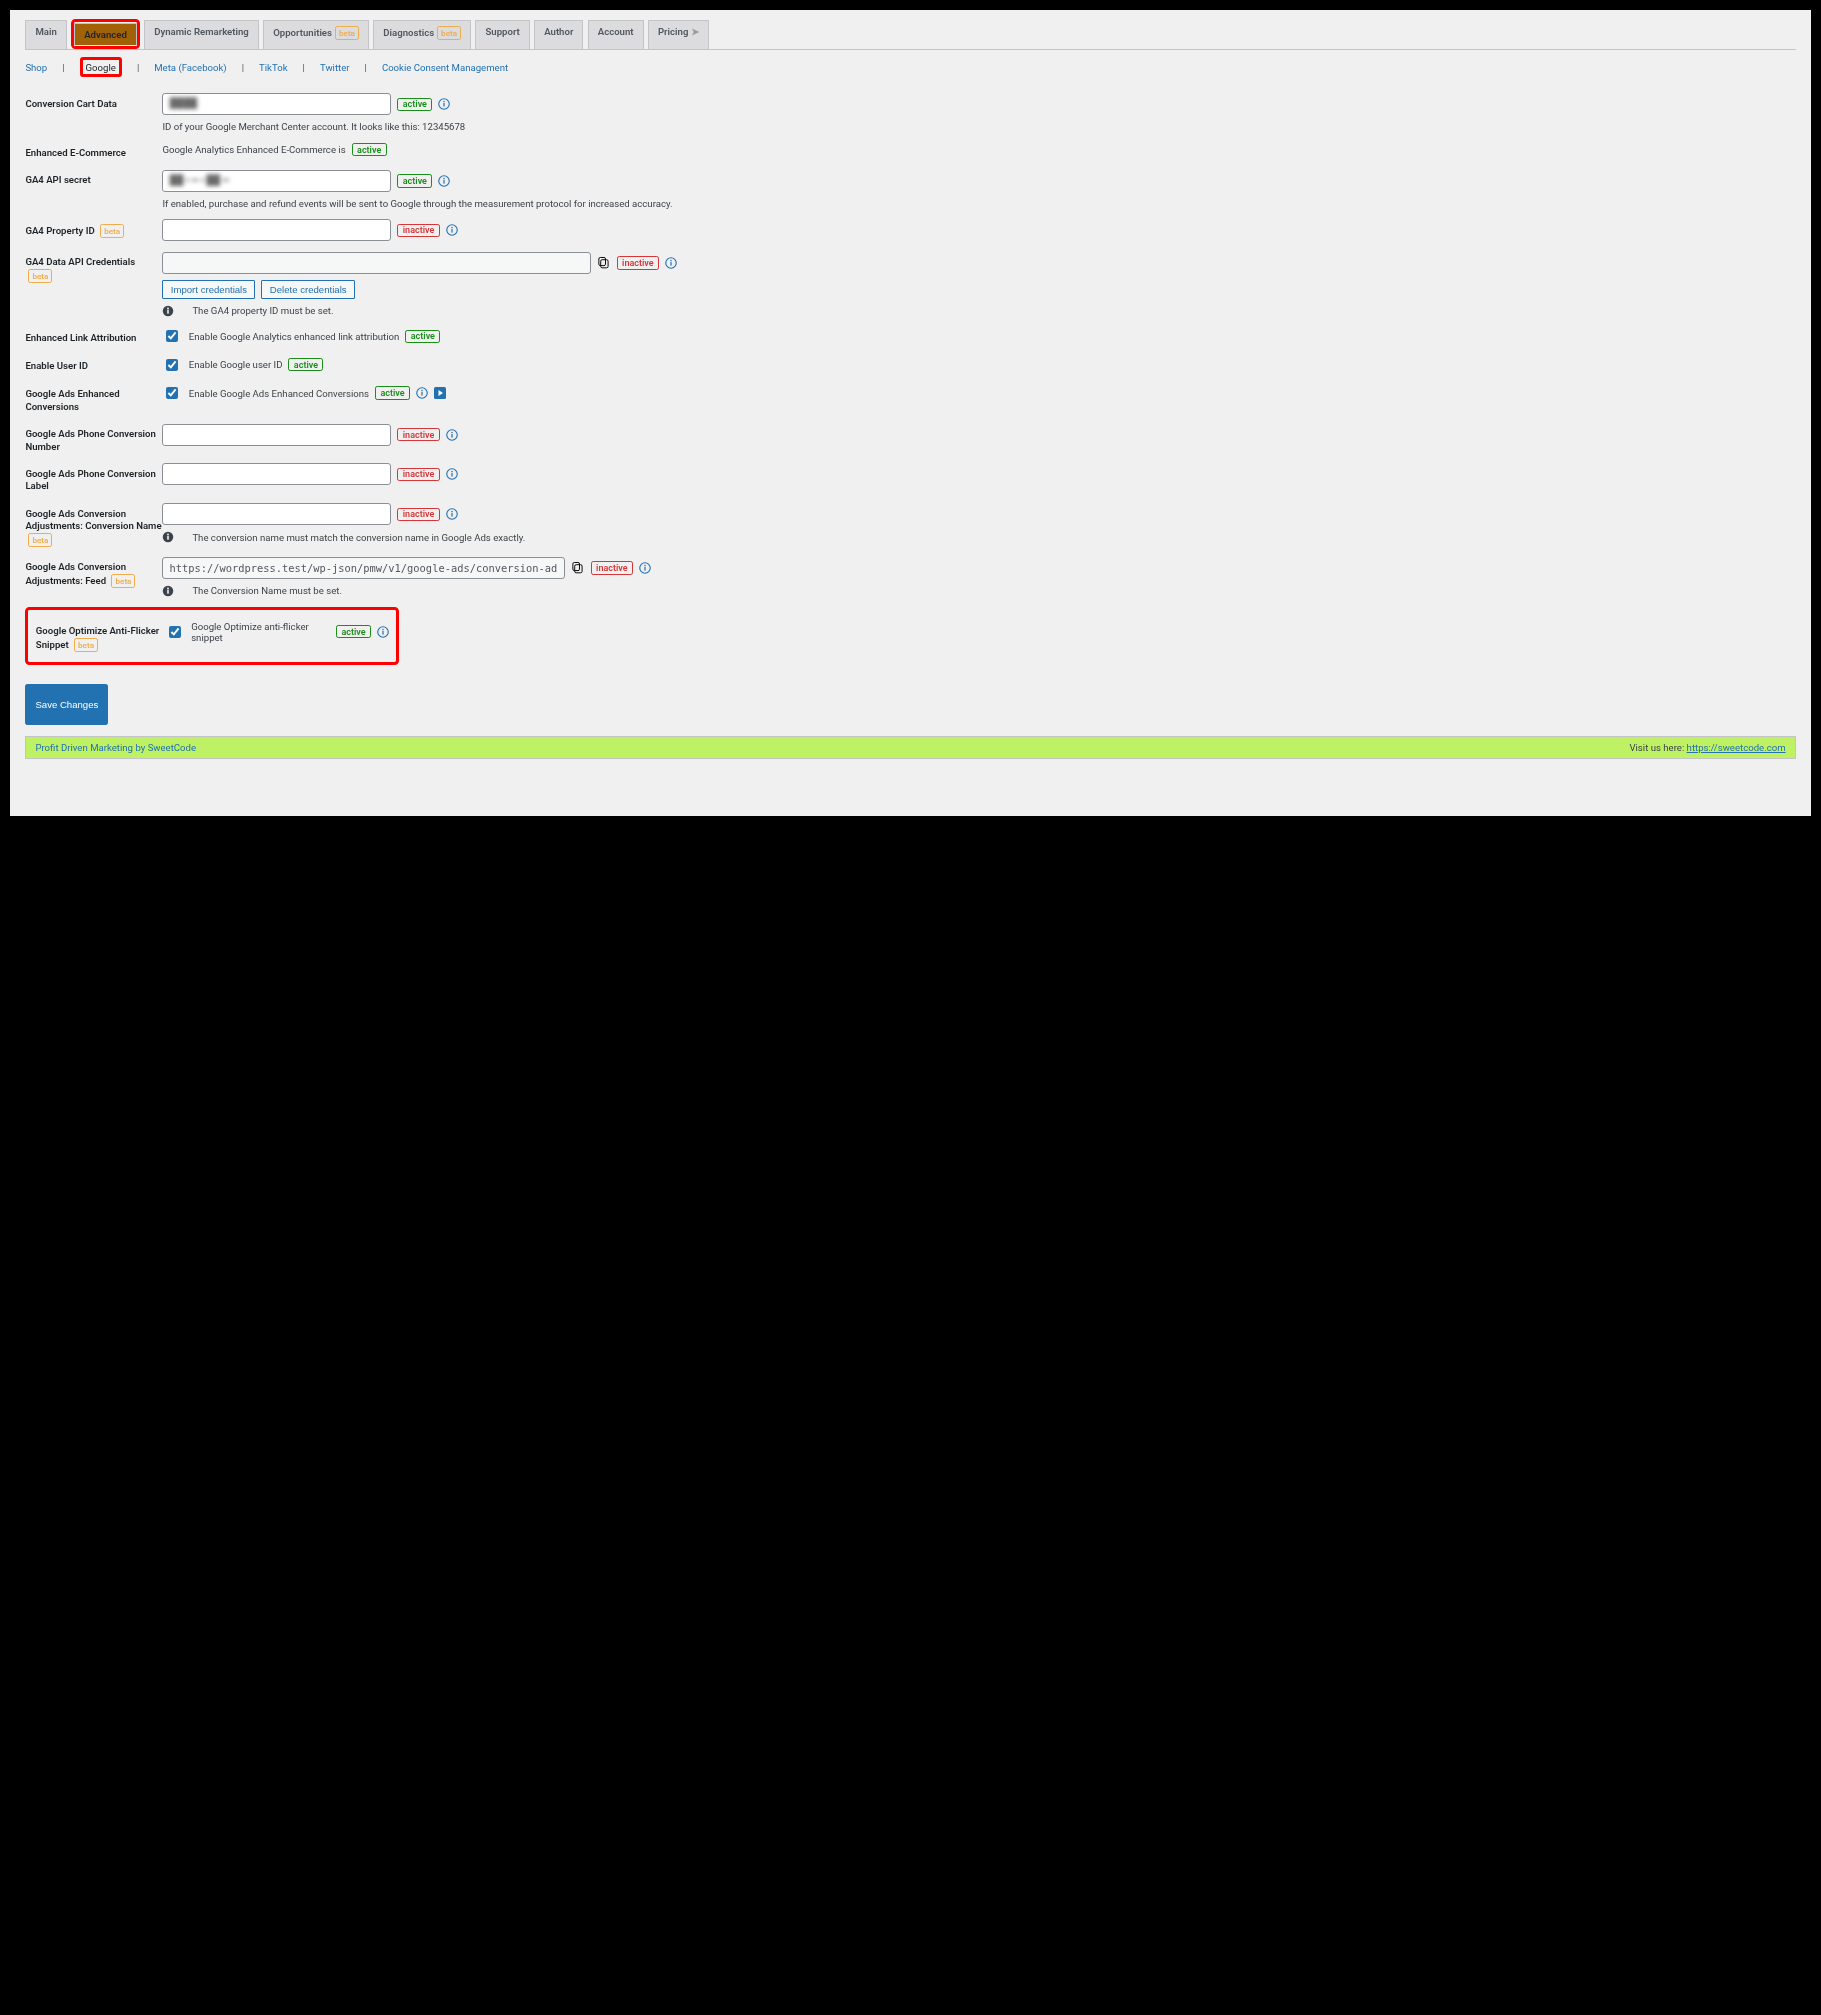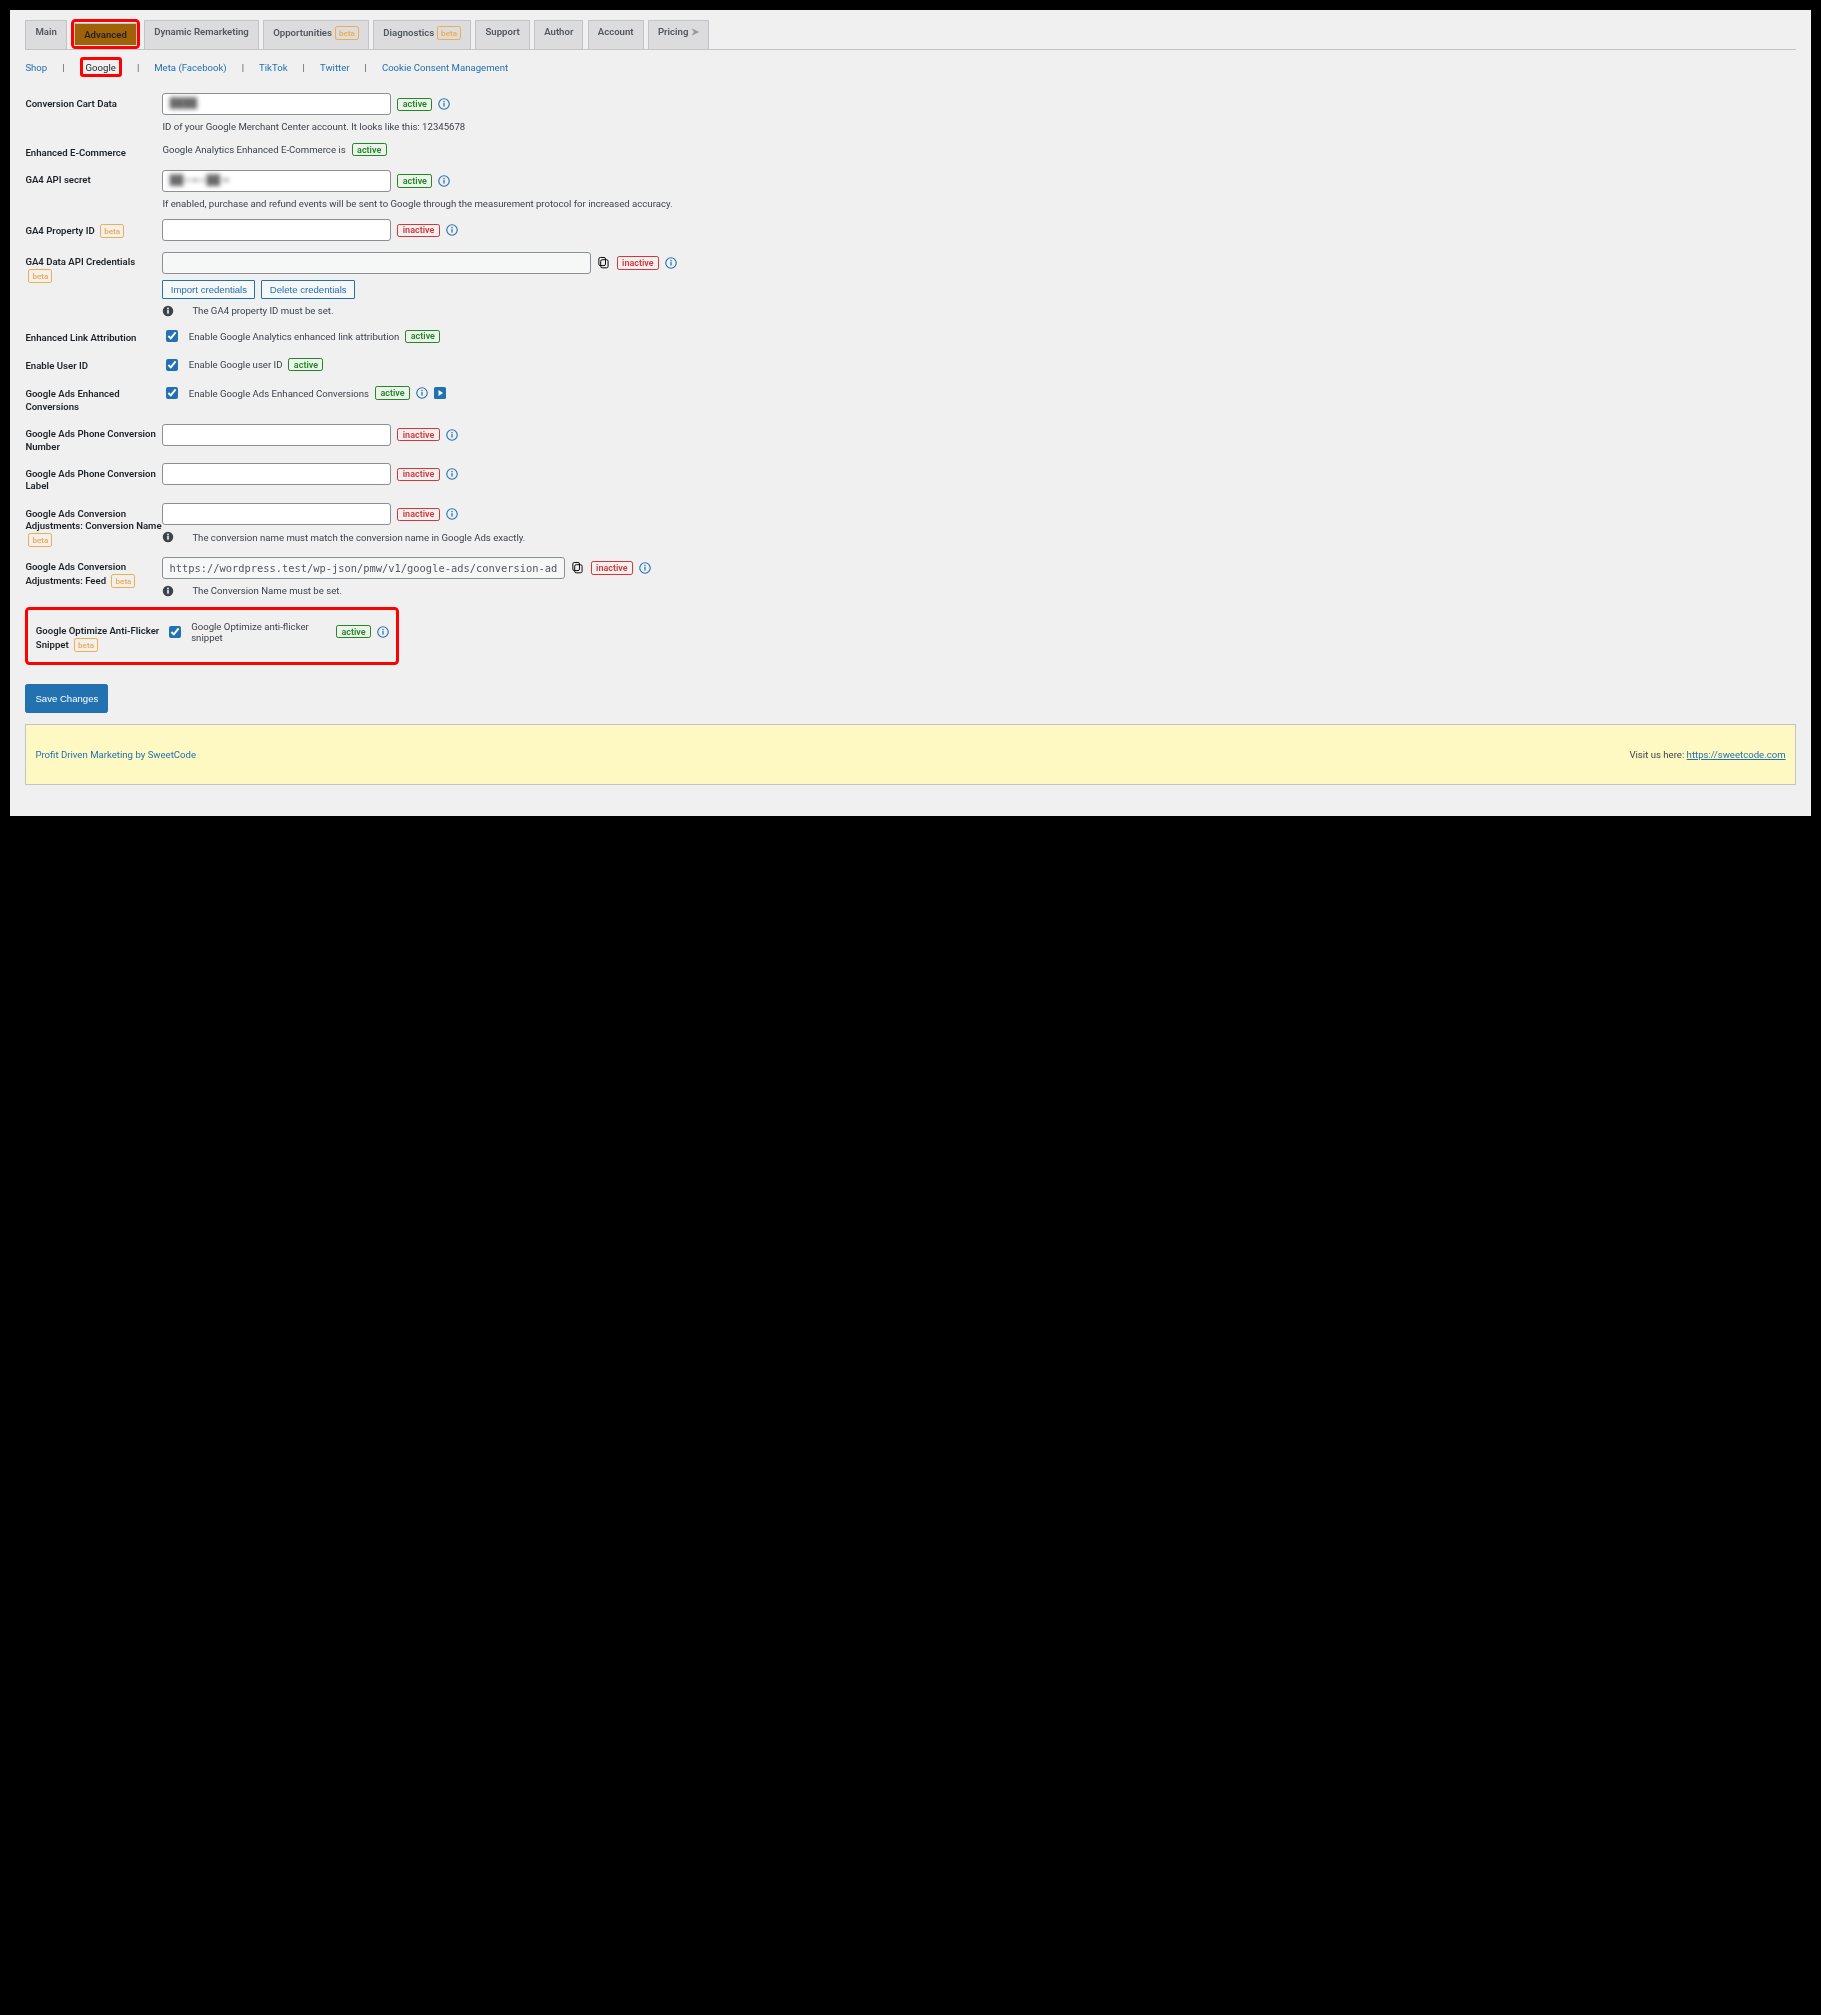--- a/index.html
+++ b/index.html
@@ -195,32 +195,32 @@
     margin-bottom: 13.3px;
     width: 374px;
   }
 
   
   .save-btn {
     background: #2271b1;
     color: #fff;
     border: 0.7px solid #2271b1;
     border-radius: 2.2px;
-    padding: 8px 9px;
+    padding: 14px 9px;
     font-size: 9.6px;
     cursor: pointer;
     margin-top: 6px;
   }
 
   
   .footer {
     margin-top: 10.4px;
     border: 0.7px solid #c3c4c7;
-    background: #fef9c3;
-    padding: 24px 9px;
+    background: #bef264;
+    padding: 5px 9px;
     display: flex;
     justify-content: space-between;
     font-size: 9.6px;
   }
   .footer a { color: #2271b1; text-decoration: underline; }
 </style>
 </head>
 <body>
 
 <div class="outer">

